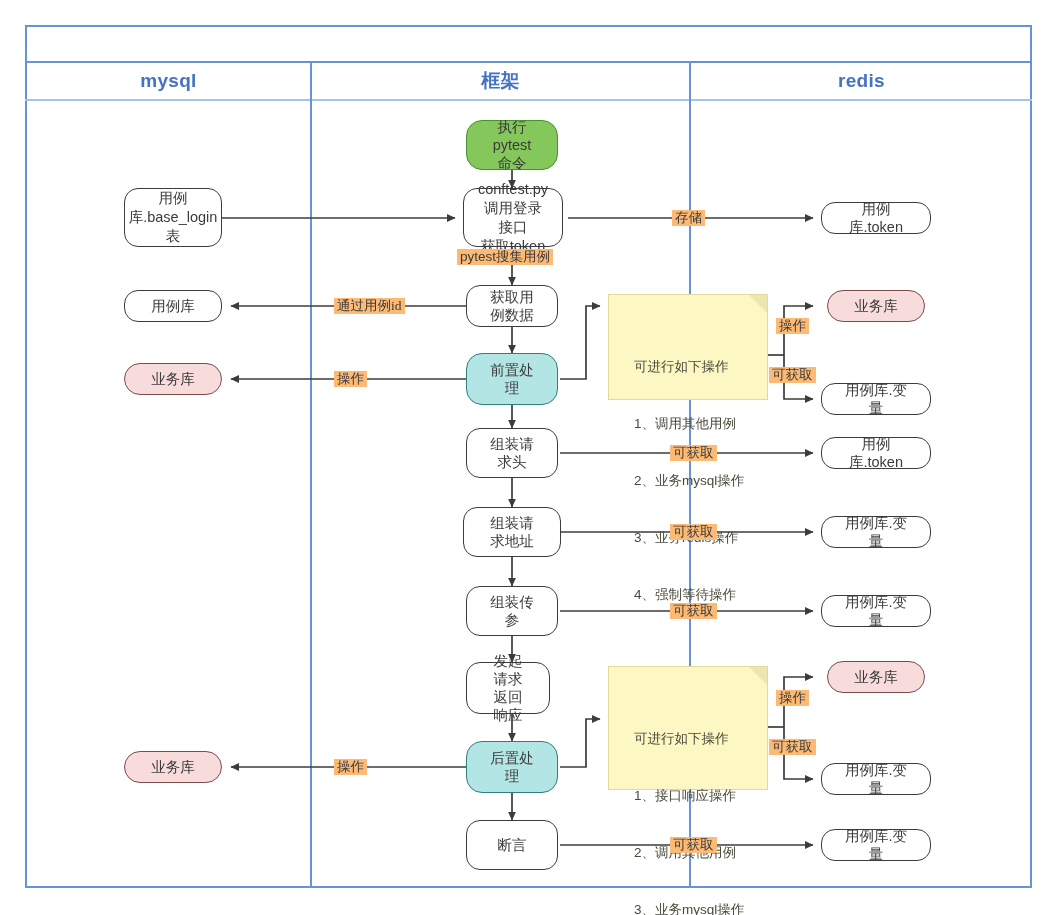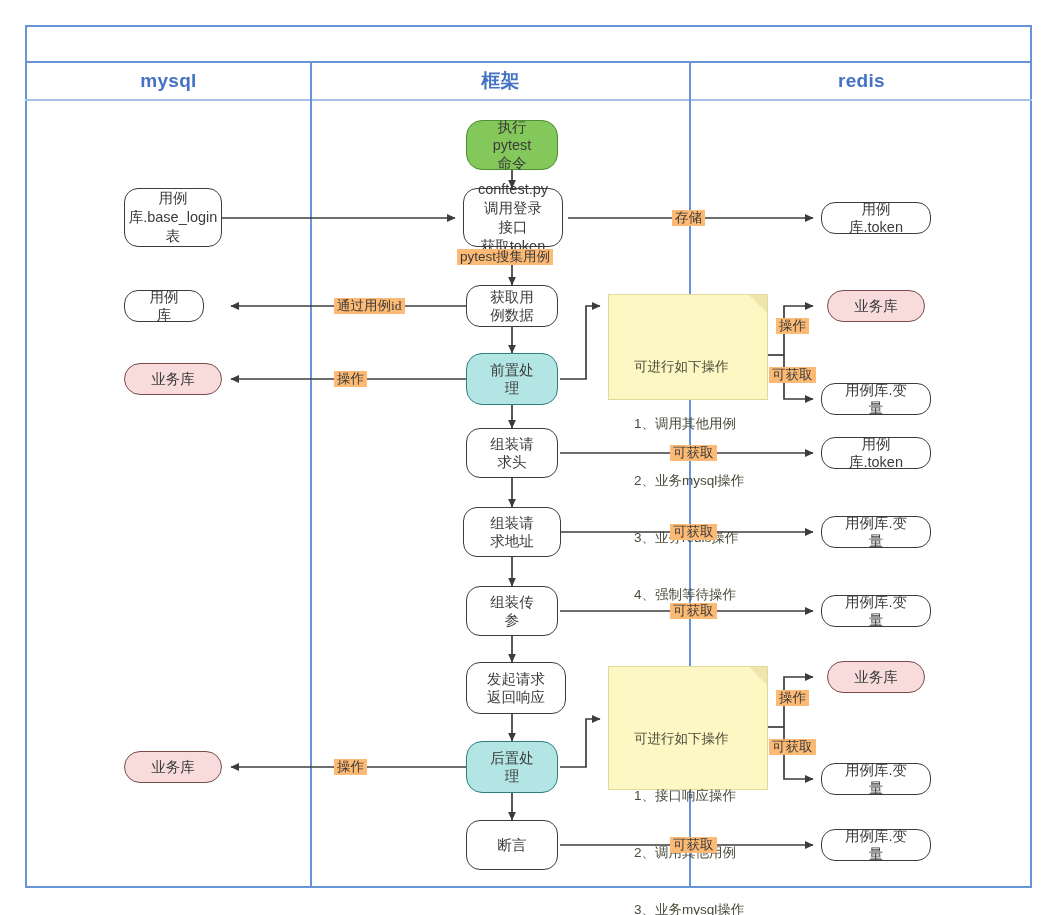--- a/index.html
+++ b/index.html
@@ -208,29 +208,29 @@
   <div class="node" style="left:466px; top:285px; width:92px; height:42px;">获取用例数据</div>
 
   <div class="node teal" style="left:466px; top:353px; width:92px; height:52px;">前置处理</div>
 
   <div class="node" style="left:466px; top:428px; width:92px; height:50px;">组装请求头</div>
 
   <div class="node" style="left:463px; top:507px; width:98px; height:50px;">组装请求地址</div>
 
   <div class="node" style="left:466px; top:586px; width:92px; height:50px;">组装传参</div>
 
-  <div class="node" style="left:466px; top:662px; width:100px; height:52px;">发起请求返回响应</div>
+  <div class="node" style="left:466px; top:662px; width:84px; height:52px;">发起请求返回响应</div>
 
   <div class="node teal" style="left:466px; top:741px; width:92px; height:52px;">后置处理</div>
 
   <div class="node" style="left:466px; top:820px; width:92px; height:50px;">断言</div>
 
   <div class="node" style="left:124px; top:188px; width:98px; height:59px; line-height:19px;">用例库.base_login表</div>
 
-  <div class="node" style="left:124px; top:290px; width:80px; height:32px;text-align:center;">用例库</div>
+  <div class="node" style="left:124px; top:290px; width:98px; height:32px;text-align:center;">用例库</div>
 
   <div class="node pink" style="left:124px; top:363px; width:98px; height:32px;">业务库</div>
 
   <div class="node pink" style="left:124px; top:751px; width:98px; height:32px;">业务库</div>
 
   <div class="node" style="left:821px; top:202px; width:110px; height:32px;">用例库.token</div>
 
   <div class="node pink" style="left:827px; top:290px; width:98px; height:32px;">业务库</div>
 
   <div class="node" style="left:821px; top:383px; width:110px; height:32px;">用例库.变量</div>

